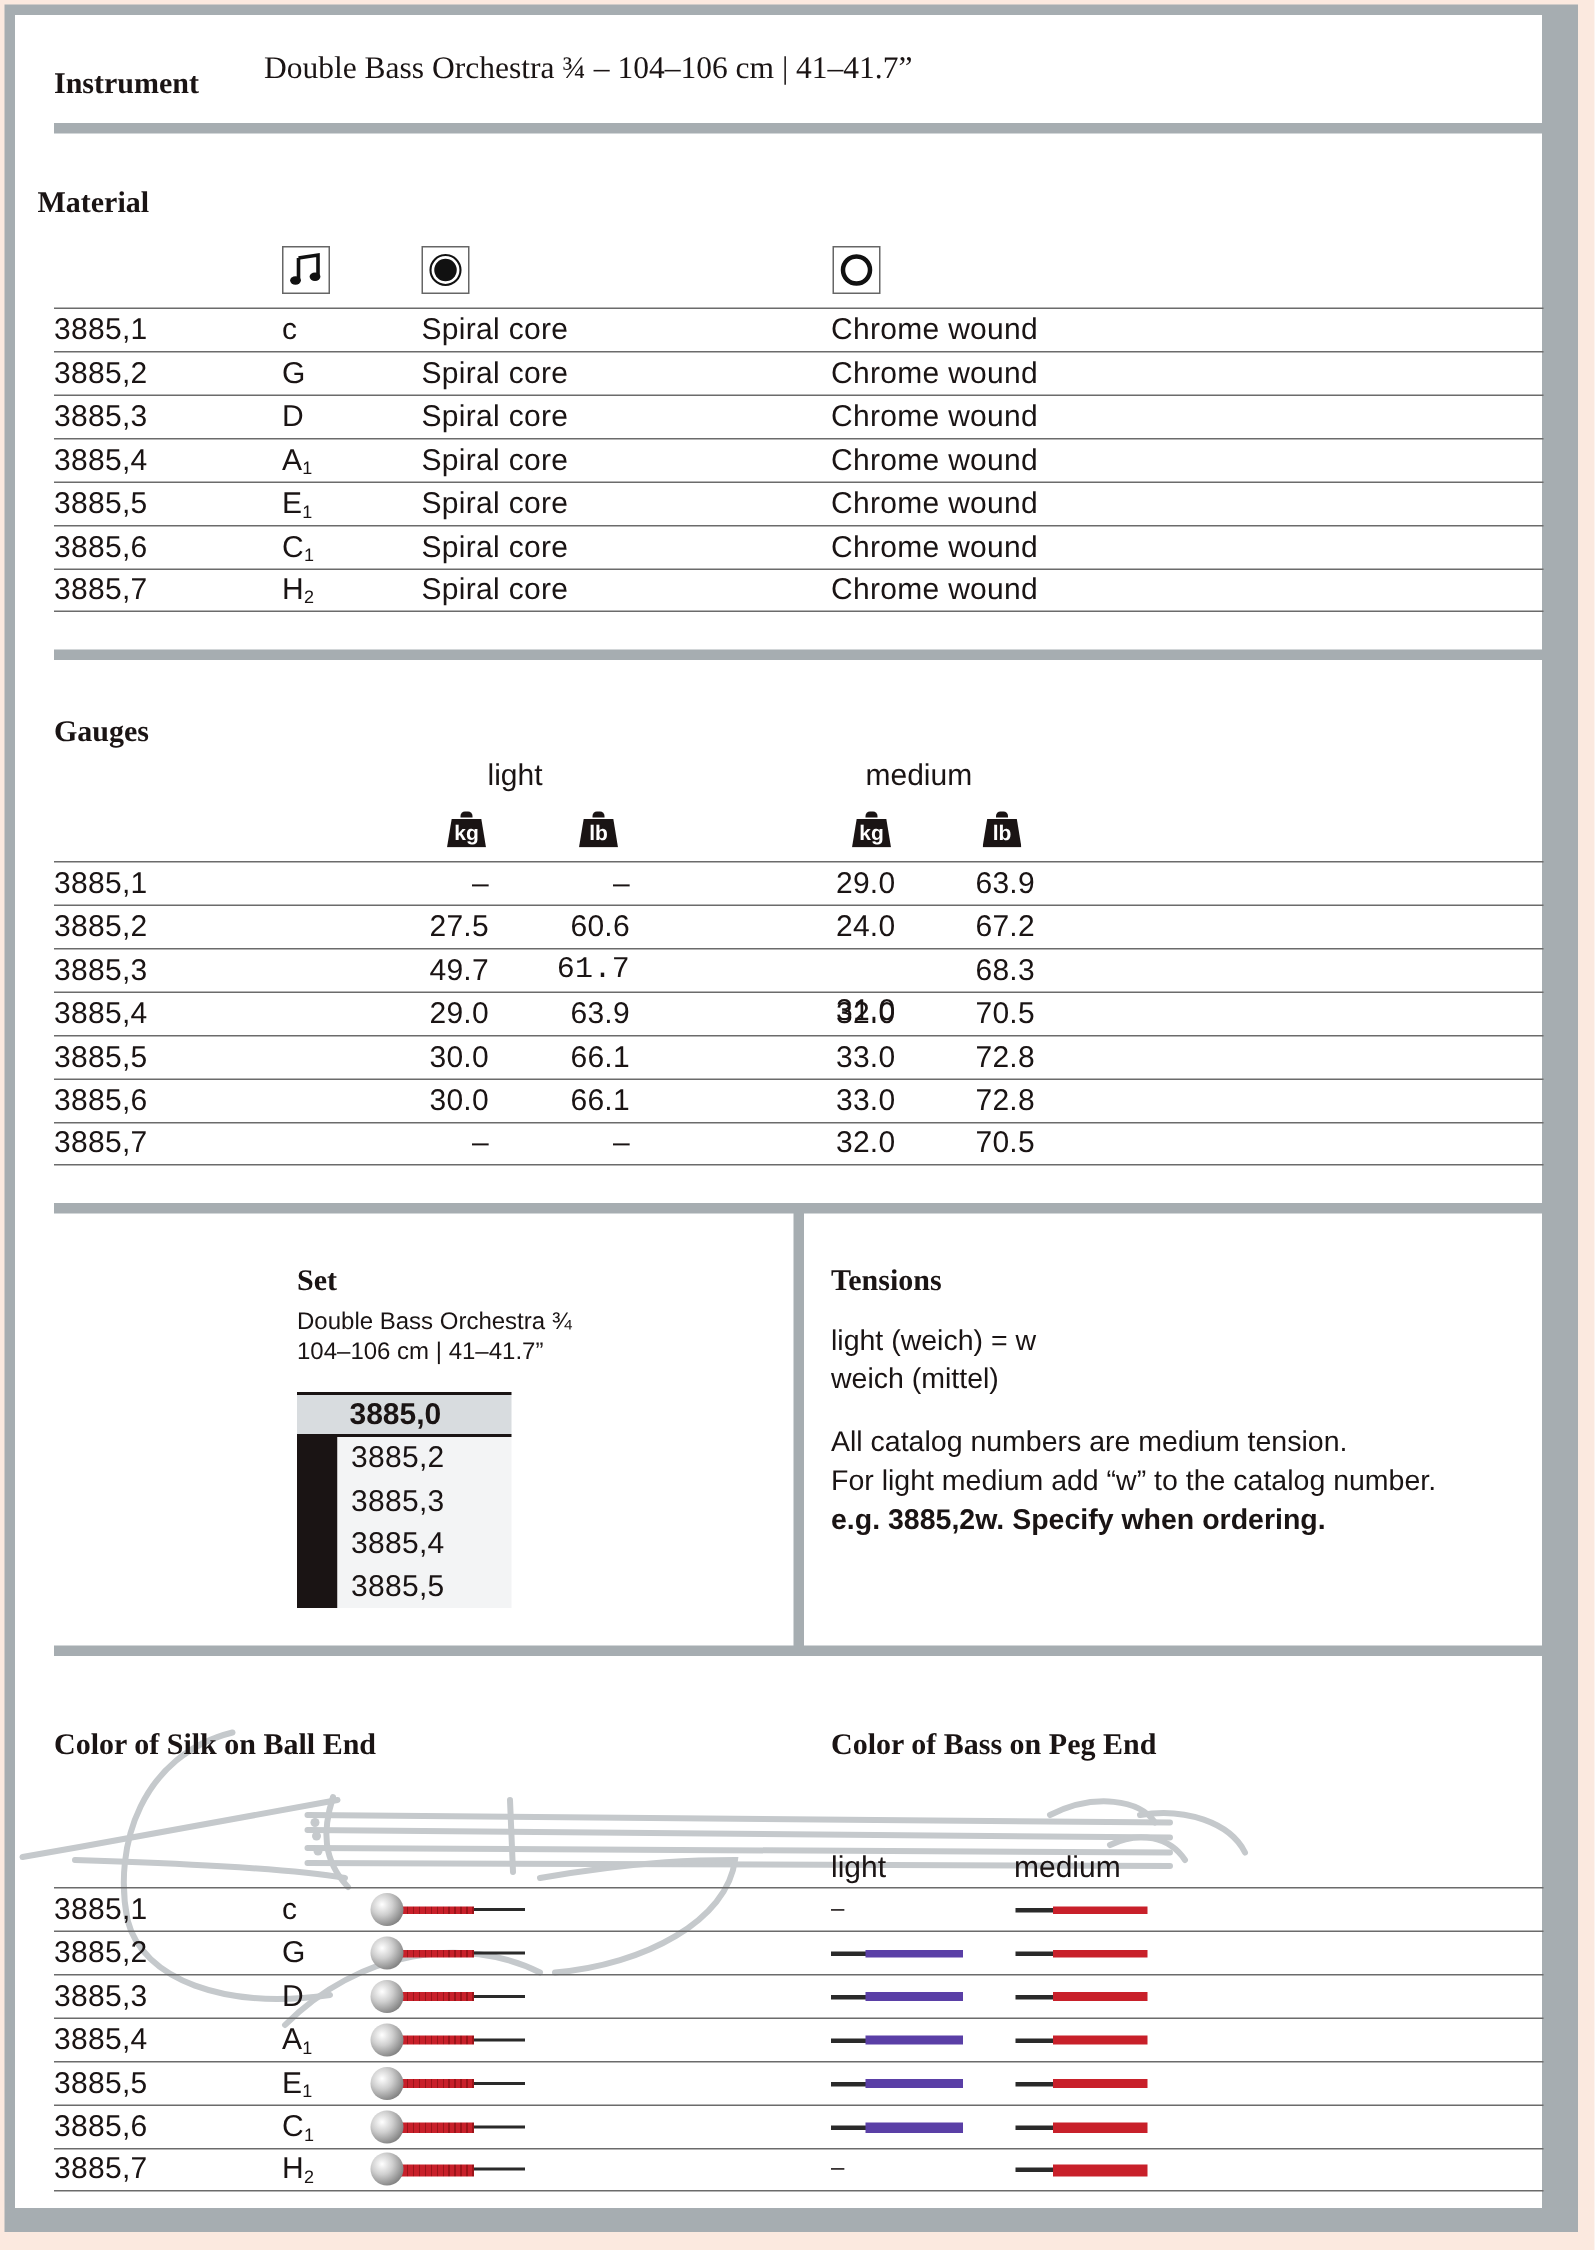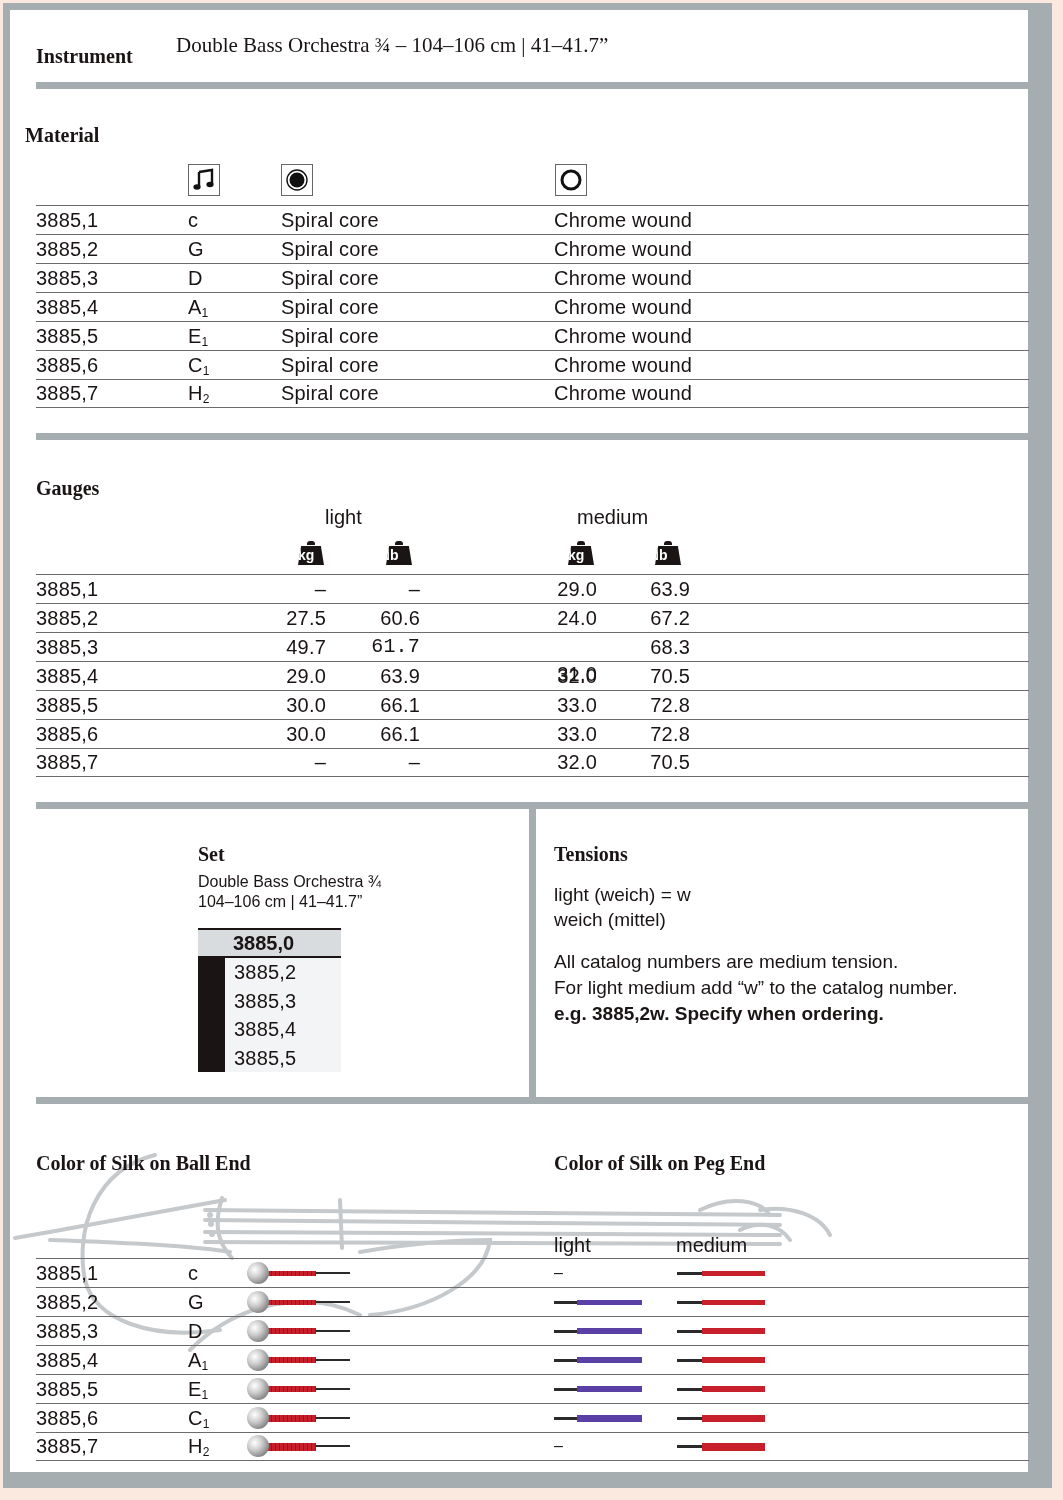--- a/index.html
+++ b/index.html
@@ -29,21 +29,21 @@
     position: absolute; width: 30px; height: 30px; border: 1px solid #666; background: #fff;
     display: flex; align-items: center; justify-content: center;
   }
   .weight {
     position: absolute; width: 26px; height: 24px;
   }
   .weight .knob { position: absolute; left: 9px; top: 0; width: 8px; height: 4px; background: #1a1414; border-radius: 3px 3px 0 0; }
   .weight .body {
     position: absolute; left: 0; top: 5px; width: 26px; height: 19px; background: #1a1414;
     clip-path: polygon(12% 0, 88% 0, 100% 100%, 0 100%);
-    color: #fff; font-size: 14px; font-weight: bold; line-height: 19px;
+    color: #fff; font-size: 14px; font-weight: bold; text-align: center; line-height: 19px;
   }
   sub { font-size: 12px; vertical-align: -3px; }
   .ball { position: absolute; width: 22px; height: 22px; border-radius: 50%;
     background: radial-gradient(circle at 35% 35%, #fff 0%, #cfcfcf 35%, #7a7a7a 80%, #555 100%); }
   .silk-red { position: absolute; height: 5px; background: repeating-linear-gradient(90deg, #c8202a 0 3px, #9c1419 3px 4px); }
   .wire { position: absolute; height: 2px; background: #2a2a2a; }
   .peg-purple { position: absolute; height: 5px; background: #5a3fa6; }
   .peg-red { position: absolute; height: 5px; background: #c8202a; }
   .peg-wire { position: absolute; height: 3px; background: #2a2a2a; }
 </style>
@@ -141,21 +141,21 @@
     <path d="M700 70 C730 55 760 60 770 75 M740 90 C760 80 780 85 790 100 M760 70 C790 65 820 75 830 95"></path>
   </g>
   <g fill="#c5c9cc">
       <circle cx="210" cy="75" r="3"></circle>
       <circle cx="211" cy="84" r="3"></circle>
       <circle cx="212" cy="94" r="3"></circle>
     </g>
 </svg>
 
 <div class="abs serif-b" style="left:36px;top:1152px;font-size:20px;">Color of Silk on Ball End</div>
-<div class="abs serif-b" style="left:554px;top:1152px;font-size:20px;">Color of Silk on Peg End</div>
+<div class="abs serif-b" style="left:554px;top:1152px;font-size:20px;">Color of Bass on Peg End</div>
 <div class="abs" style="left:554px;top:1234px;font-size:20px;">light</div>
 <div class="abs" style="left:676px;top:1234px;font-size:20px;">medium</div>
 
 <div id="silk-rows"></div>
 
 <div class="hline" style="left: 36px; top: 205px; width: 993px;"></div>
 <div class="cell" style="left: 36px; top: 209px;">3885,1</div>
 <div class="cell" style="left: 188px; top: 209px;"><span>c</span></div>
 <div class="cell" style="left: 281px; top: 209px;">Spiral core</div>
 <div class="cell" style="left: 554px; top: 209px;">Chrome wound</div>

